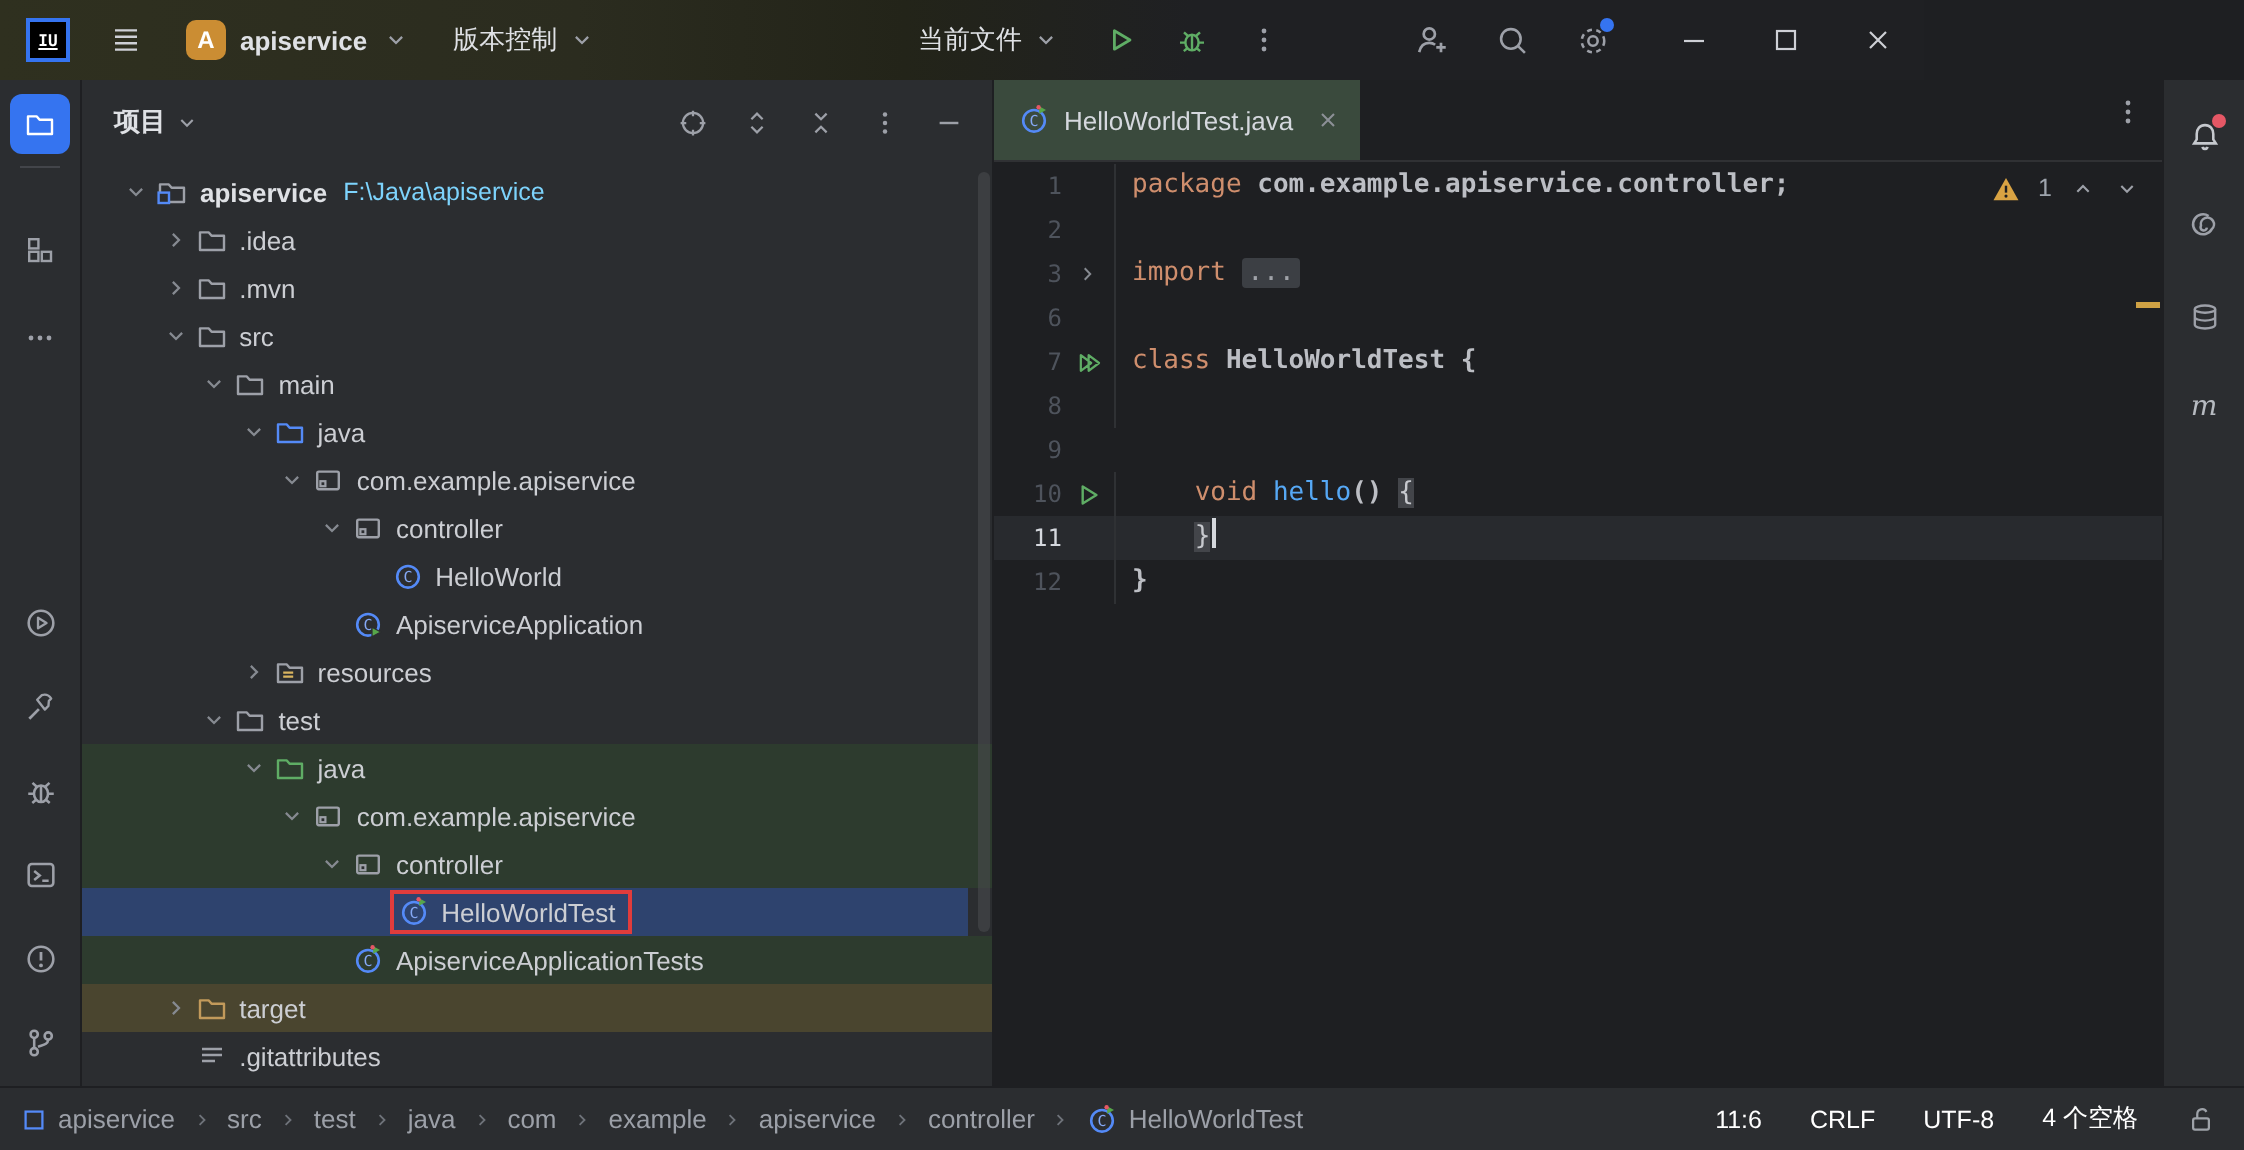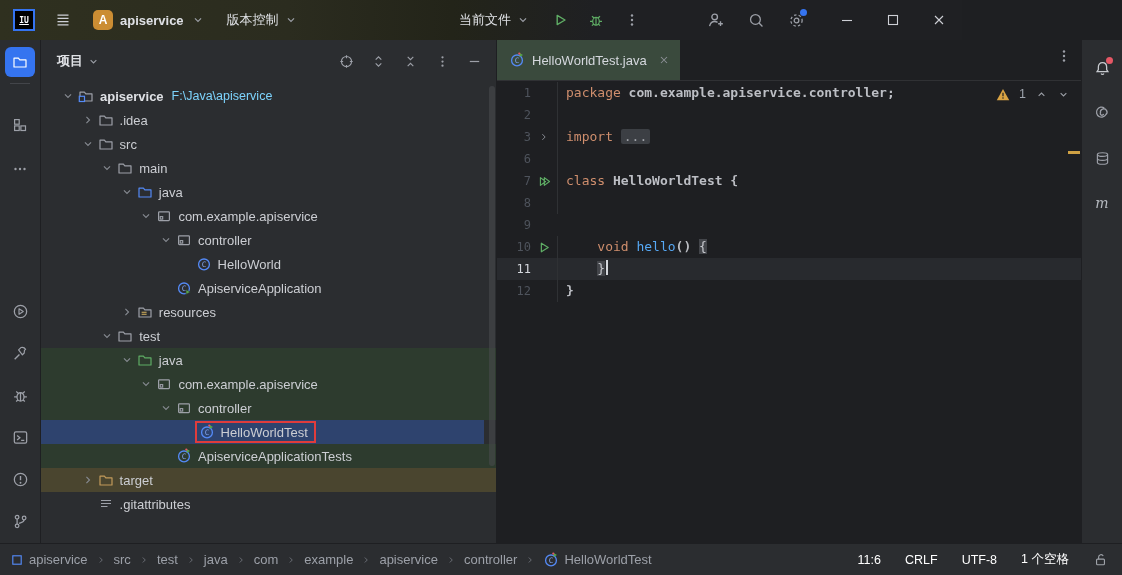--- a/index.html
+++ b/index.html
@@ -346,20 +346,33 @@
         <span class="ticon">
           <svg width="16" height="16" viewBox="0 0 16 16" fill="none">
             <path d="M2 13V4.2h4.4l1.4 1.7H14V13z" stroke="#9da0a8" stroke-width="1.2" stroke-linejoin="round"></path>
           </svg>
         </span>
         <span class="tlabel">.idea</span>
       </div>
       <div class="trow" style="padding-left: 37.6px;">
         <span class="chev">
           <svg width="14" height="14" viewBox="0 0 16 16" fill="none">
+            <path d="M6.2 4.5 9.7 8l-3.5 3.5" stroke="#868a91" stroke-width="1.3"></path>
+          </svg>
+        </span>
+        <span class="ticon">
+          <svg width="16" height="16" viewBox="0 0 16 16" fill="none">
+            <path d="M2 13V4.2h4.4l1.4 1.7H14V13z" stroke="#9da0a8" stroke-width="1.2" stroke-linejoin="round"></path>
+          </svg>
+        </span>
+        <span class="tlabel">.mvn</span>
+      </div>
+      <div class="trow" style="padding-left: 37.6px;">
+        <span class="chev">
+          <svg width="14" height="14" viewBox="0 0 16 16" fill="none">
             <path d="M4.5 6.2 8 9.7l3.5-3.5" stroke="#868a91" stroke-width="1.3"></path>
           </svg>
         </span>
         <span class="ticon">
           <svg width="16" height="16" viewBox="0 0 16 16" fill="none">
             <path d="M2 13V4.2h4.4l1.4 1.7H14V13z" stroke="#9da0a8" stroke-width="1.2" stroke-linejoin="round"></path>
           </svg>
         </span>
         <span class="tlabel">src</span>
       </div>
@@ -784,21 +797,21 @@
             <circle cx="10.3" cy="1.6" r="1.1" fill="#e55765"></circle>
           </svg>
         </span>
         <span>HelloWorldTest</span>
       </span>
     </div>
   <div class="sb-right">
     <span>11:6</span>
     <span>CRLF</span>
     <span>UTF-8</span>
-    <span>1 个空格</span>
+    <span>4 个空格</span>
     <span>
         <svg width="15" height="15" viewBox="0 0 16 16" fill="none" stroke="#9ea2a8" stroke-width="1.2">
           <rect x="3.8" y="7.6" width="8.4" height="6" rx="1"></rect>
           <path d="M6 7.6V5.4a2.6 2.6 0 0 1 4.9-1.2"></path>
         </svg>
       </span>
   </div>
 </div>
 
 </body></html>

